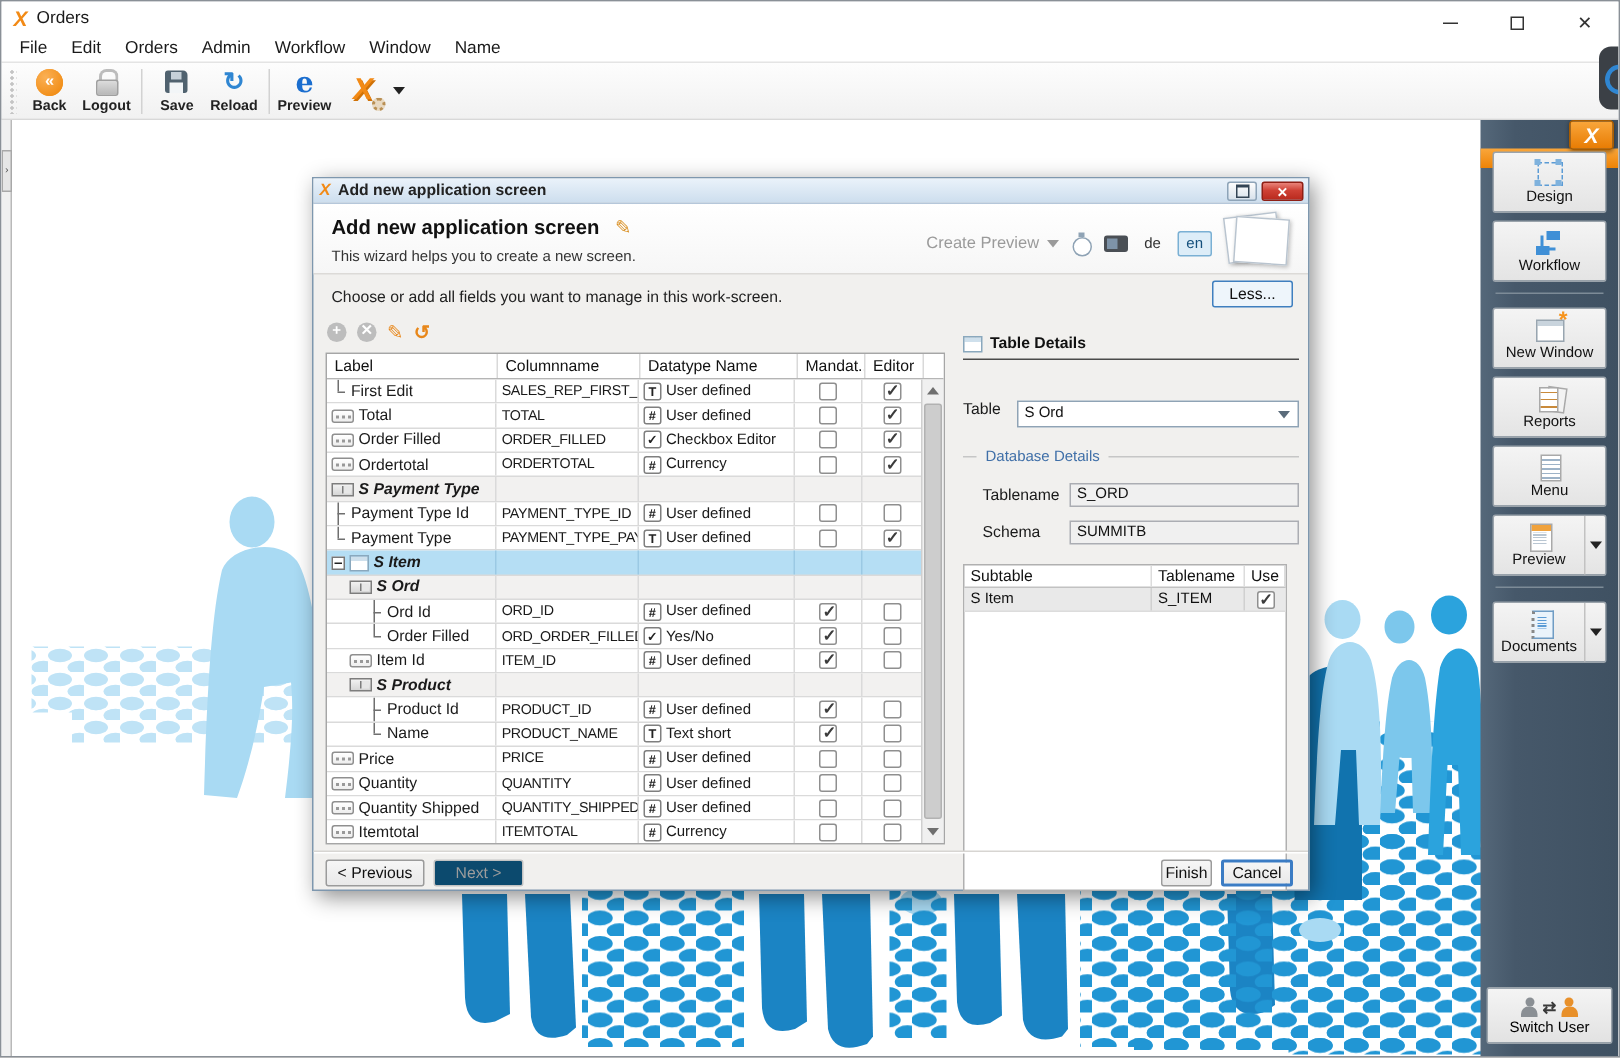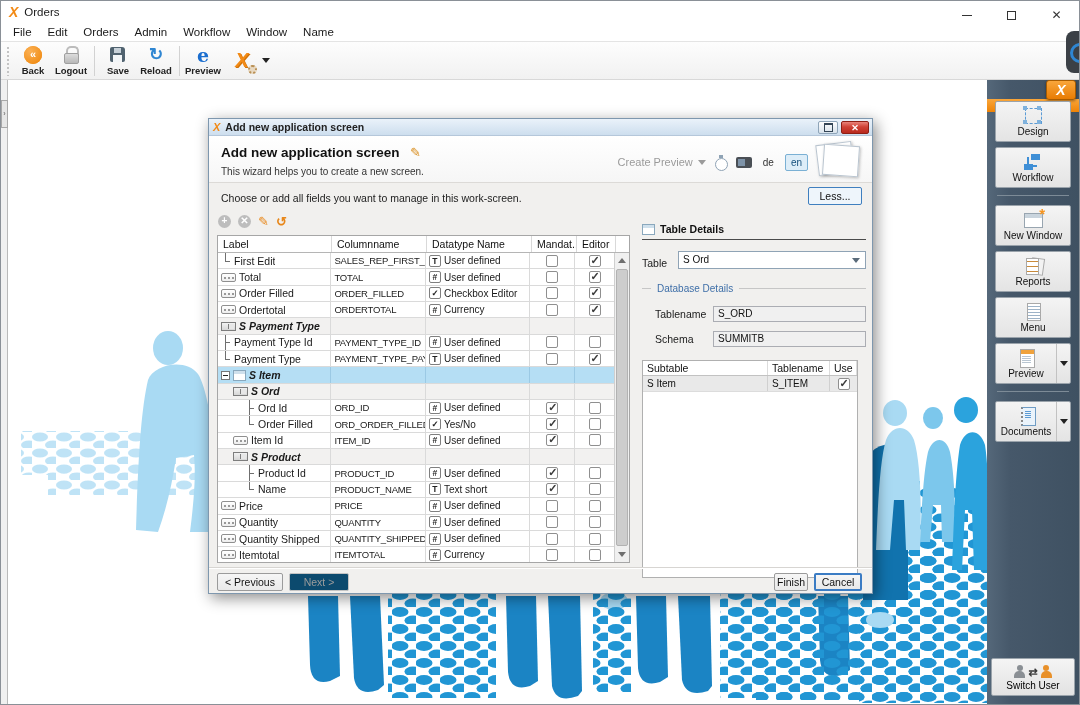--- a/index.html
+++ b/index.html
@@ -149,21 +149,21 @@
   .vsb .up,.vsb .dn{position:absolute;left:0;right:0;height:15px;display:flex;align-items:center;justify-content:center}
   .vsb .up{top:0}.vsb .dn{bottom:0}
   .vsb .up::after{content:"";border:4px solid transparent;border-bottom:5px solid #6f6f6f;margin-top:-4px}
   .vsb .dn::after{content:"";border:4px solid transparent;border-top:5px solid #6f6f6f;margin-bottom:-4px}
   .vsb .thumbbar{position:absolute;left:1px;right:1px;top:16px;bottom:16px;background:#cdcdcd;border:1px solid #b2b2b2;border-radius:2px}
 
   
   .details{position:absolute;left:433px;top:40px;width:224px}
   .d-title{display:flex;align-items:center;gap:5px;padding-bottom:4px;border-bottom:1px solid #4a4a4a}
   .d-title .t{font-size:10.5px;font-weight:700;color:#111}
-  .d-table-row{margin-top:11px;display:flex;align-items:flex-end}
+  .d-table-row{margin-top:27px;display:flex;align-items:flex-start}
   .d-lbl{font-size:10.5px;color:#1a1a1a}
   .d-table-row .d-lbl{width:36px}
   .dselect{position:relative;flex:1;height:18px;background:#fff;border:1px solid #8fa3b5;font-size:10px;color:#111;line-height:16px;padding-left:4px}
   .dselect::after{content:"";position:absolute;right:5px;top:6px;border:4px solid transparent;border-top:5px solid #5a6b7a}
   .d-sep{margin-top:14px;display:flex;align-items:center;gap:6px}
   .d-sep .ln{height:1px;background:#c6c6c6}
   .d-sep .ln.l{width:9px}.d-sep .ln.r{flex:1}
   .d-sep .txt{font-size:10px;color:#3f6fa8}
   .d-field{margin-top:9px;display:flex;align-items:center;padding-left:13px}
   .d-field .d-lbl{width:58px}

